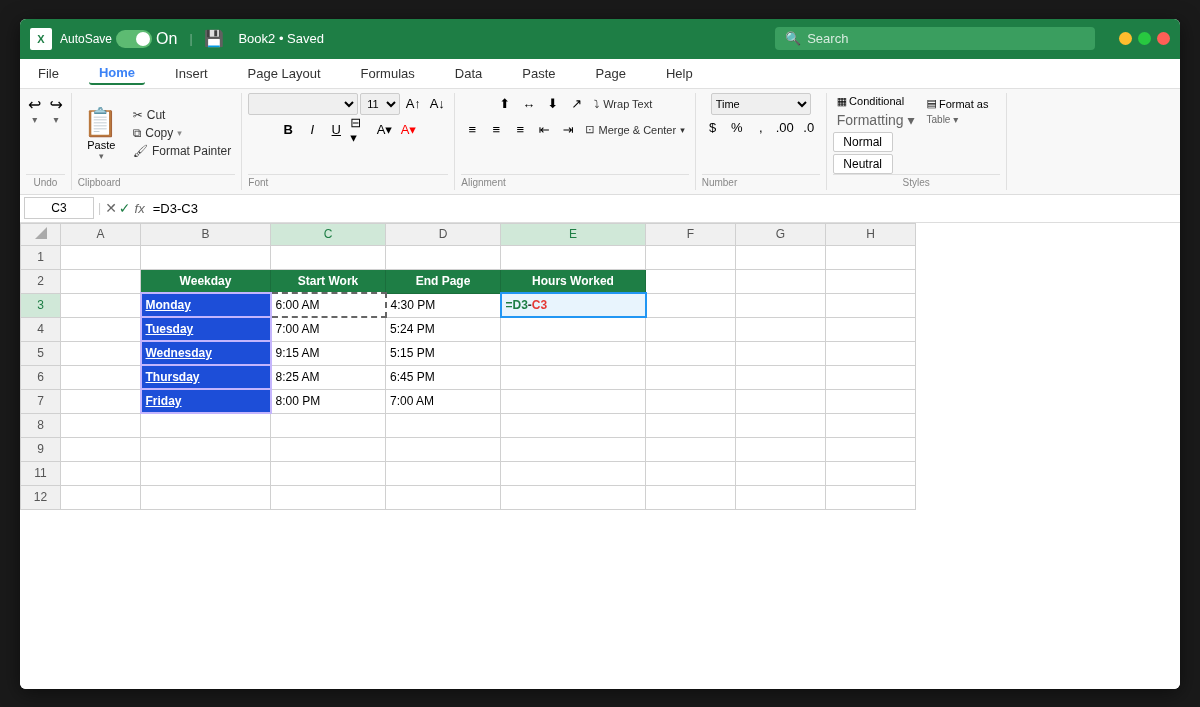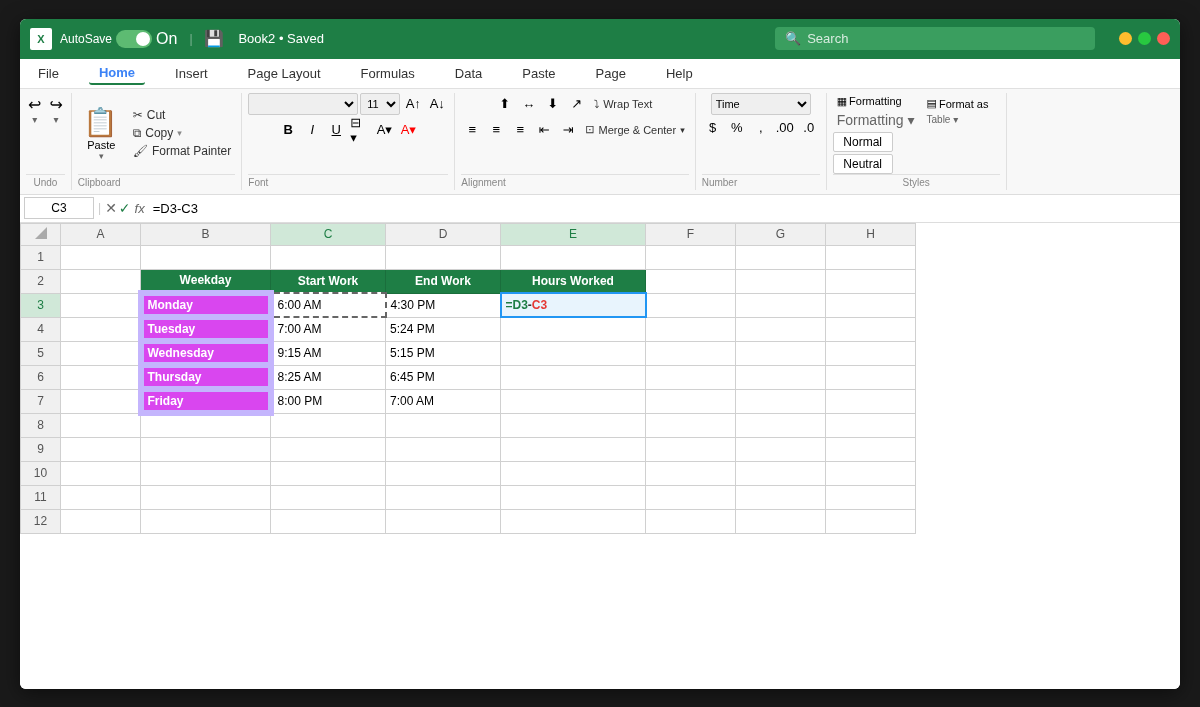--- a/index.html
+++ b/index.html
@@ -287,24 +287,25 @@
     
     td.header-cell {
       background: #1e7e45;
       color: white;
       font-weight: bold;
       text-align: center;
       border: 1px solid #1a6e3c;
     }
     
     td.weekday-cell {
-      background: #d946ef;
+      background: #1d4ed8;
       color: white;
       font-weight: bold;
-      border: 6px solid #c4b5fd;
+      border: 2px solid #c4b5fd;
+      text-decoration: underline;
     }
     
     td.data-cell {
       background: white;
       text-align: left;
     }
     
     td.dashed-cell {
       border: 2px dashed #666 !important;
       background: white;
@@ -531,21 +532,21 @@
       </div>
       <div class="ribbon-section-label" style="display:flex;justify-content:space-between">Number</div>
     </div>
 
     <div class="ribbon-section" style="min-width:180px">
       <div class="ribbon-section-top" style="flex-direction:column;gap:4px;align-items:flex-start">
         <div style="display:flex;gap:8px;align-items:center">
           <div style="display:flex;flex-direction:column;gap:2px">
             <div style="font-size:11px;cursor:pointer;padding:2px 4px;display:flex;align-items:center;gap:2px">
               <span>▦</span>
-              <span>Formatting</span>
+              <span>Conditional</span>
             </div>
             <div style="font-size:14px;color:#666;padding-left:4px">Formatting ▾</div>
           </div>
           <div style="display:flex;flex-direction:column;gap:2px">
             <div style="font-size:11px;cursor:pointer;padding:2px 4px;display:flex;align-items:center;gap:2px">
               <span>▤</span>
               <span>Format as</span>
             </div>
             <div style="font-size:10px;color:#666;padding-left:4px">Table ▾</div>
           </div>
@@ -613,21 +614,21 @@
           <td class="cell empty-cell"></td>
           <td class="cell empty-cell"></td>
           <td class="cell empty-cell"></td>
         </tr>
 
         <tr>
           <td class="row-header">2</td>
           <td class="cell empty-cell"></td>
           <td class="cell header-cell">Weekday</td>
           <td class="cell header-cell">Start Work</td>
-          <td class="cell header-cell">End Work</td>
+          <td class="cell header-cell">End Page</td>
           <td class="cell header-cell">Hours Worked</td>
           <td class="cell empty-cell"></td>
           <td class="cell empty-cell"></td>
           <td class="cell empty-cell"></td>
         </tr>
 
         <tr>
           <td class="row-header active-row">3</td>
           <td class="cell empty-cell"></td>
           <td class="cell weekday-cell">Monday</td>
@@ -706,31 +707,20 @@
           <td class="cell empty-cell"></td>
           <td class="cell empty-cell"></td>
           <td class="cell empty-cell"></td>
           <td class="cell empty-cell"></td>
           <td class="cell empty-cell"></td>
           <td class="cell empty-cell"></td>
           <td class="cell empty-cell"></td>
           <td class="cell empty-cell"></td>
         </tr>
         <tr>
-          <td class="row-header">10</td>
-          <td class="cell empty-cell"></td>
-          <td class="cell empty-cell"></td>
-          <td class="cell empty-cell"></td>
-          <td class="cell empty-cell"></td>
-          <td class="cell empty-cell"></td>
-          <td class="cell empty-cell"></td>
-          <td class="cell empty-cell"></td>
-          <td class="cell empty-cell"></td>
-        </tr>
-        <tr>
           <td class="row-header">11</td>
           <td class="cell empty-cell"></td>
           <td class="cell empty-cell"></td>
           <td class="cell empty-cell"></td>
           <td class="cell empty-cell"></td>
           <td class="cell empty-cell"></td>
           <td class="cell empty-cell"></td>
           <td class="cell empty-cell"></td>
           <td class="cell empty-cell"></td>
         </tr>

